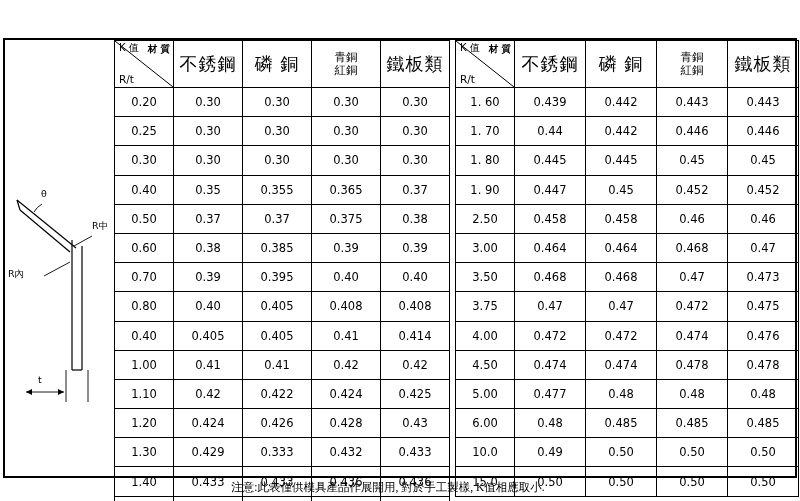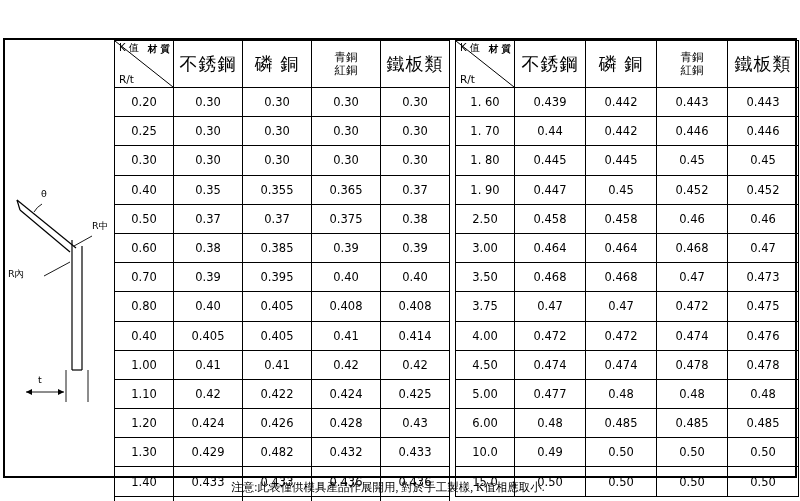--- a/index.html
+++ b/index.html
@@ -255,21 +255,21 @@
         <tr>
           <td class="rt">1.20</td>
           <td class="v">0.424</td>
           <td class="v">0.426</td>
           <td class="v">0.428</td>
           <td class="v">0.43</td>
         </tr>
         <tr>
           <td class="rt">1.30</td>
           <td class="v">0.429</td>
-          <td class="v">0.482</td>
+          <td class="v">0.333</td>
           <td class="v">0.432</td>
           <td class="v">0.433</td>
         </tr>
         <tr>
           <td class="rt">1.40</td>
           <td class="v">0.433</td>
           <td class="v">0.433</td>
           <td class="v">0.436</td>
           <td class="v">0.436</td>
         </tr>

